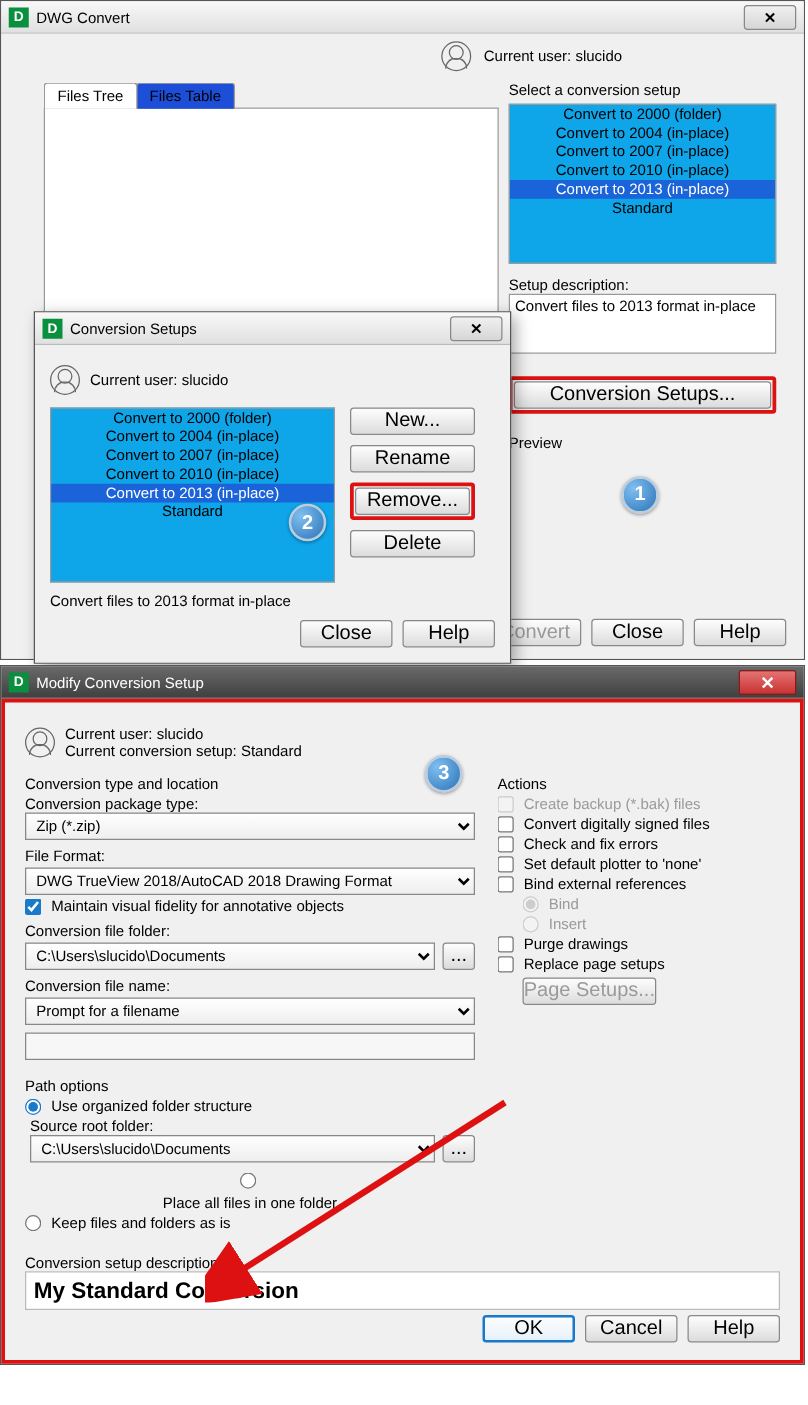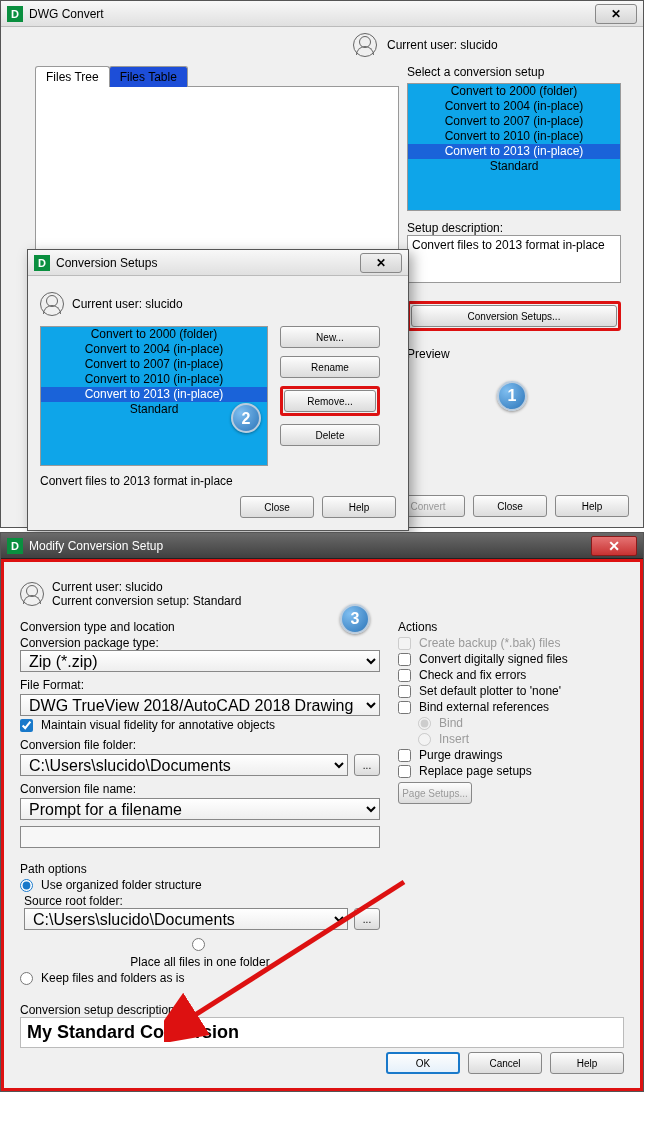--- a/index.html
+++ b/index.html
@@ -56,28 +56,28 @@
   }
   .tab.active { background:#fff; z-index:2; }
   .white-pane {
     background:#fff; border:1px solid #999; min-height:180px;
   }
   .listbox { background:#0ea5e9; border:1px solid #999; font-size:12px;text-align:center; }
   .listbox div { padding:0 4px; line-height:15px; white-space:nowrap; }
   .listbox .sel { background:#1a63d9; color:#fff; }
   .btn {
     display:inline-flex; align-items:center; justify-content:center;
-    min-width:74px; height:22px; font-size:10px;
+    min-width:74px; height:22px; font-size:16px;
     border:1px solid #888; border-radius:3px;
     background:linear-gradient(#fdfdfd,#dcdcdc); cursor:pointer;
   }
   .btn-row { display:flex; gap:8px; justify-content:flex-end; margin-top:8px; }
   .btn-col { display:flex; flex-direction:column; gap:8px; }
   .textbox, select {
-    width:100%; height:22px; border:1px solid #888; background:#fff; padding:0 4px; font-size:16px; font-family:inherit;
+    width:100%; height:22px; border:1px solid #888; background:#fff; padding:0 4px; font-size:12px; font-family:inherit;
   }
   select { background:linear-gradient(#fff,#eee); }
   input[type=checkbox], input[type=radio]{ margin:0 4px 0 0; vertical-align:middle; }
   label { display:flex; align-items:center; gap:4px; margin:2px 0; }
   .disabled { color:#9a9a9a; }
   .browse { width:26px; min-width:26px; }
   .row { display:flex; gap:6px; align-items:center; }
   .highlight-red { border:3px solid #d11; border-radius:3px; padding:1px; }
   .badge {
     width:30px; height:30px; border-radius:50%; background:radial-gradient(circle at 30% 30%, #7fbef0, #2b74b8);
@@ -283,21 +283,21 @@
             </label>
         </div>
         <label>
             <input type="checkbox" style="">
             <span>Purge drawings</span>
           </label>
         <label>
             <input type="checkbox" style="">
             <span>Replace page setups</span>
           </label>
-        <div style="margin-top:4px;">
+        <div style="margin-left:20px; margin-top:4px;">
           <div class="btn disabled">Page Setups...</div>
         </div>
       </div>
     </div>
 
     <svg class="arrow" style="left:160px; top:310px;" width="260" height="170">
       <defs>
           <marker id="ah" markerWidth="14" markerHeight="14" refX="3" refY="5" orient="auto">
         <path d="M0,0 L12,5 L0,10 Z" fill="#d11"></path>
           </marker>

